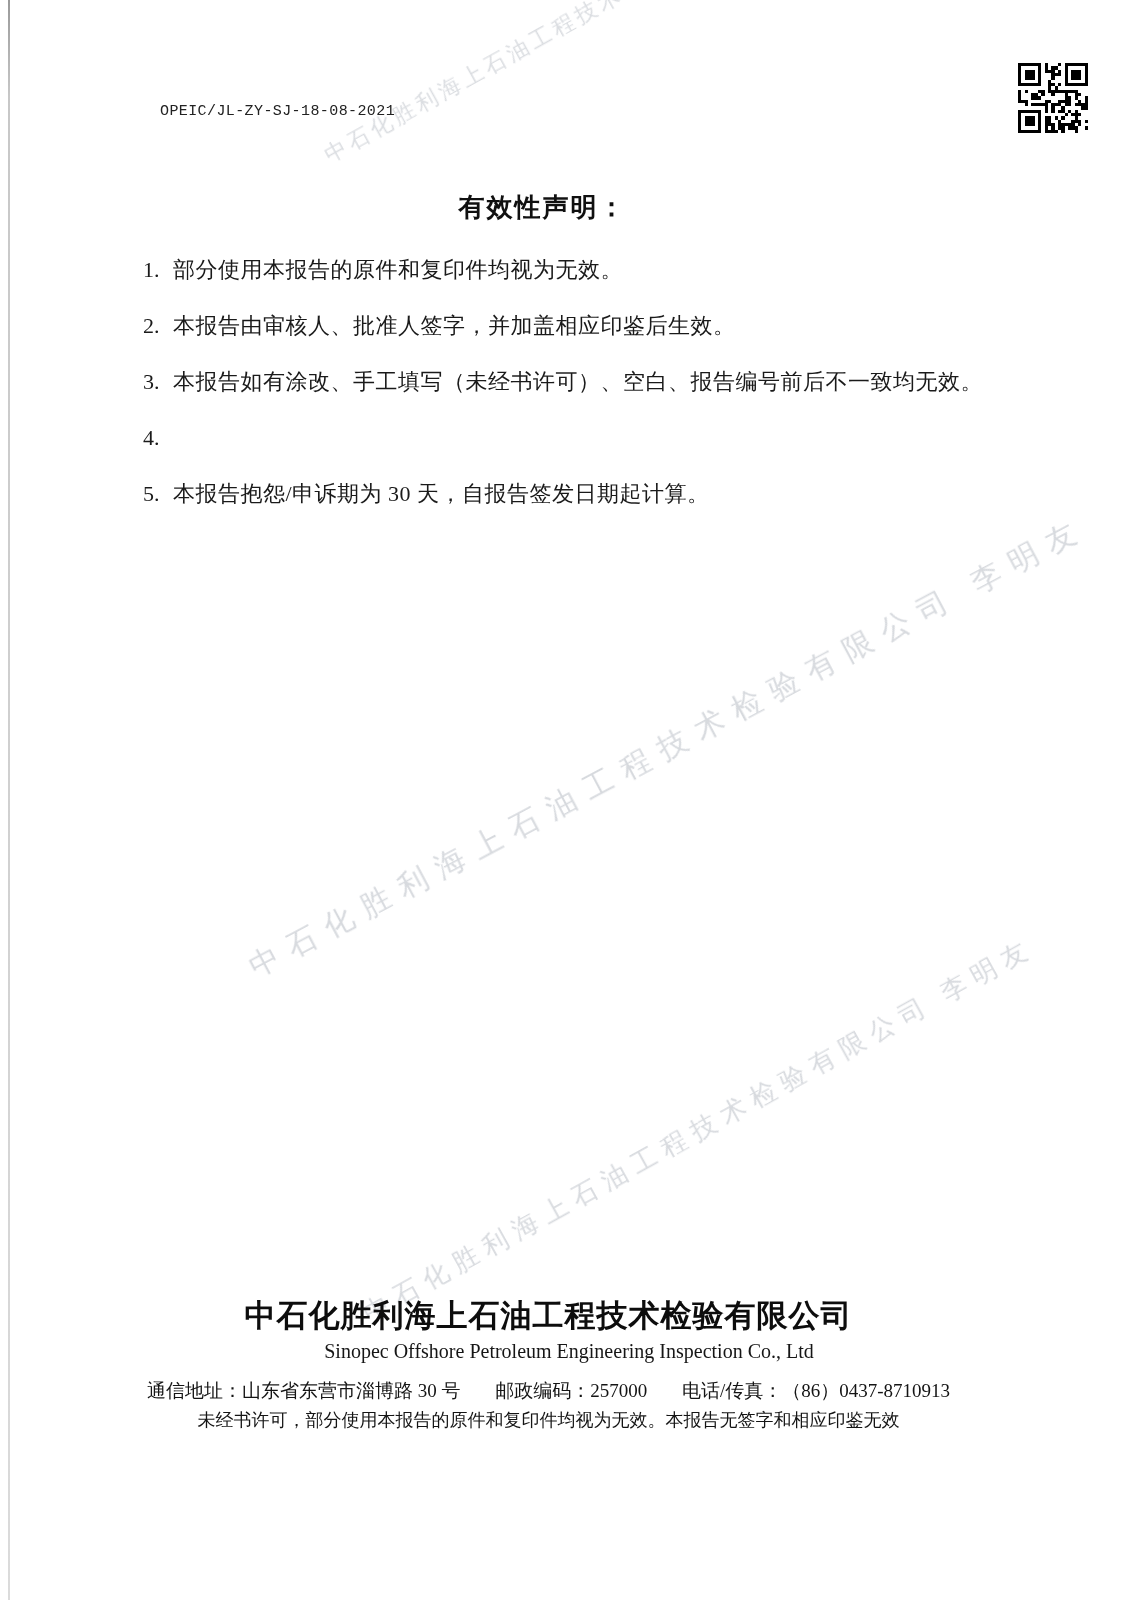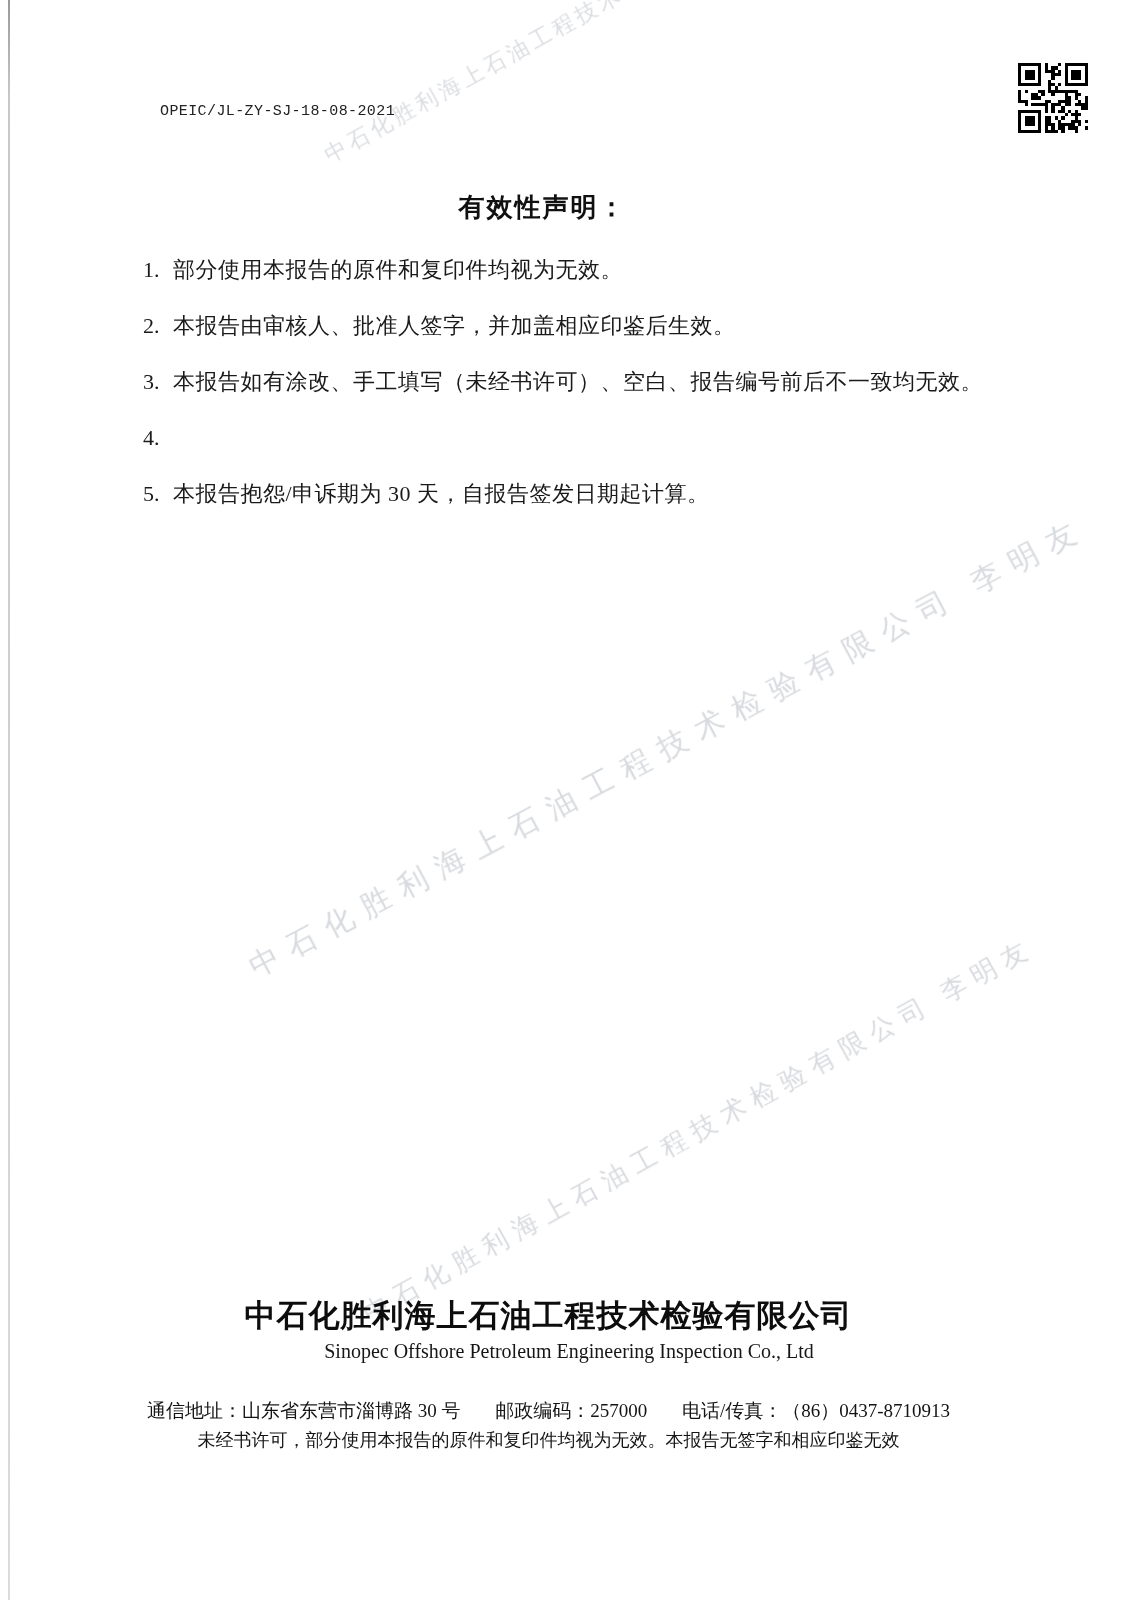--- a/index.html
+++ b/index.html
@@ -74,21 +74,21 @@
   .company-en{
     font-family:Liberation Serif, serif;
     font-size:20px;color:#161616;line-height:26px;margin-top:2px;
     white-space:nowrap;
     padding-left:41px;
   }
   .contact-line{
     margin-top:14px;font-size:19px;color:#141414;white-space:nowrap;
   }
   .contact-line .seg{display:inline-block;}
-  .contact-line .seg + .seg{margin-left:30px;margin-top:20px;}
+  .contact-line .seg + .seg{margin-left:30px;}
   .note-line{
     margin-top:4px;font-size:18px;color:#141414;white-space:nowrap;
   }
 </style>
 </head>
 <body>
 
 <div class="page">
 
   <div class="scan-line"></div>

